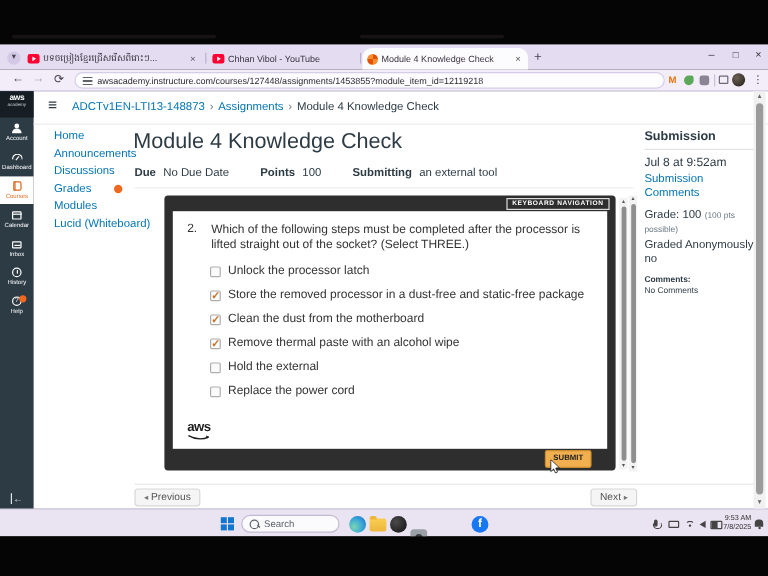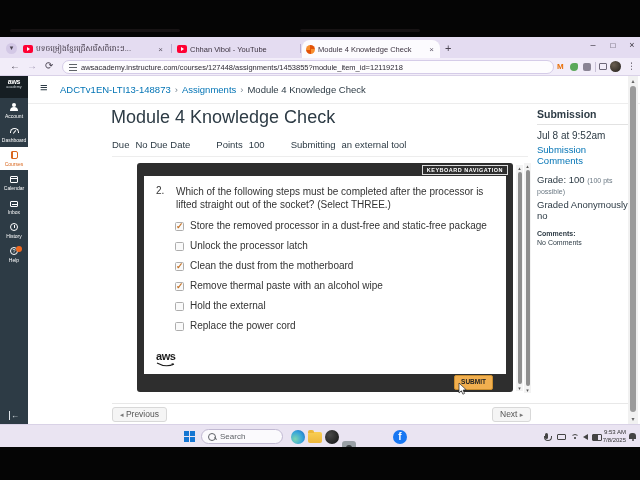--- a/index.html
+++ b/index.html
@@ -85,21 +85,21 @@
   #header-divider{left:28px;top:103px;width:612px;height:1px;background:#EDEDED;}
 
   
   #coursenav{left:45px;top:109px;width:62px;display:flex;flex-direction:column;gap:4.5px;}
   .cn-item{font-size:9.5px;color:#0374B5;line-height:10px;position:relative;white-space:nowrap;}
   .cn-badge{position:absolute;left:50px;top:1px;width:7px;height:7px;border-radius:50%;background:#F0681E;}
 
   
   #asg-title{left:111px;top:107px;font-size:18px;color:#2D3B45;font-weight:400;}
   #asg-meta{left:112px;top:139px;font-size:9.5px;color:#2D3B45;display:flex;gap:6px;white-space:nowrap;}
-  .meta-label{font-weight:normal;}
+  .meta-label{font-weight:bold;}
   .meta-gap{width:14px;}
   #meta-divider{left:112px;top:156px;width:416px;height:1px;background:#EDEDED;}
 
   
   #quiz{left:137px;top:163px;width:376px;height:229px;background:#2E2E2E;border-radius:3px;}
   #kb-chip{position:absolute;top:2px;right:5px;font-size:5.5px;letter-spacing:.5px;color:#fff;background:#2E2E2E;
        border:1px solid #DCDCDC;padding:1px 4px;font-weight:bold;}
   #quiz-inner{position:absolute;left:7px;top:13px;right:7px;bottom:18px;background:#fff;}
   #q-row{position:absolute;left:12px;top:9px;right:12px;display:flex;}
   #q-num{width:20px;font-size:10px;color:#333;flex:0 0 auto;}
@@ -281,20 +281,31 @@
   <div class="abs" id="hamburger">≡</div>
   <div class="abs" id="breadcrumb">
     <span class="crumb-link">ADCTv1EN-LTI13-148873</span>
     <span class="crumb-sep">›</span>
     <span class="crumb-link">Assignments</span>
     <span class="crumb-sep">›</span>
     <span class="crumb-current">Module 4 Knowledge Check</span>
   </div>
   <div class="abs" id="header-divider"></div>
 
+  <div class="abs" id="coursenav">
+    <div class="cn-item">Home</div>
+    <div class="cn-item">Announcements</div>
+    <div class="cn-item">Discussions</div>
+    <div class="cn-item">
+      <span>Grades</span>
+      <span class="cn-badge"></span>
+    </div>
+    <div class="cn-item">Modules</div>
+    <div class="cn-item">Lucid (Whiteboard)</div>
+  </div>
 
   <div class="abs" id="asg-title">Module 4 Knowledge Check</div>
   <div class="abs" id="asg-meta">
     <span class="meta-label">Due</span>
     <span>No Due Date</span>
     <span class="meta-gap"></span>
     <span class="meta-label">Points</span>
     <span>100</span>
     <span class="meta-gap"></span>
     <span class="meta-label">Submitting</span>
@@ -304,26 +315,26 @@
 
   <div class="abs" id="quiz">
     <div id="kb-chip">KEYBOARD NAVIGATION</div>
     <div id="quiz-inner">
       <div id="q-row">
         <span id="q-num">2.</span>
         <span id="q-text">Which of the following steps must be completed after the processor is lifted straight out of the socket? (Select THREE.)</span>
       </div>
       <div id="q-options">
         <div class="opt">
+          <span class="checkbox"></span>
+          <span class="opt-label">Unlock the processor latch</span>
+        </div>
+        <div class="opt">
           <span class="checkbox checked"></span>
           <span class="opt-label">Store the removed processor in a dust-free and static-free package</span>
-        </div>
-        <div class="opt">
-          <span class="checkbox"></span>
-          <span class="opt-label">Unlock the processor latch</span>
         </div>
         <div class="opt">
           <span class="checkbox checked"></span>
           <span class="opt-label">Clean the dust from the motherboard</span>
         </div>
         <div class="opt">
           <span class="checkbox checked"></span>
           <span class="opt-label">Remove thermal paste with an alcohol wipe</span>
         </div>
         <div class="opt">

